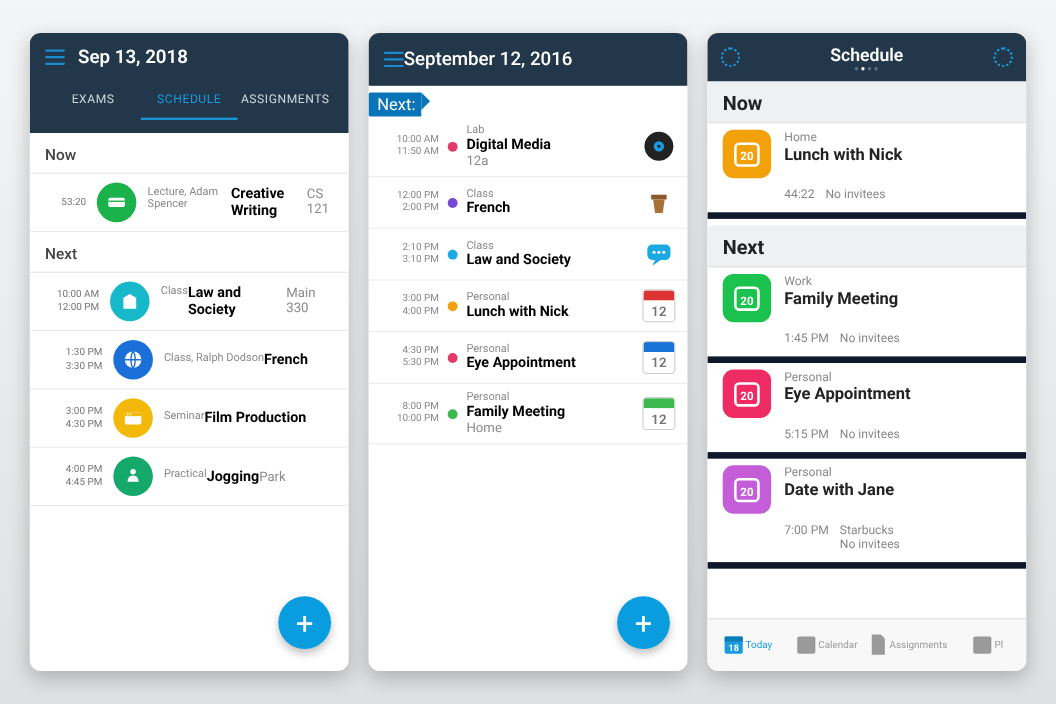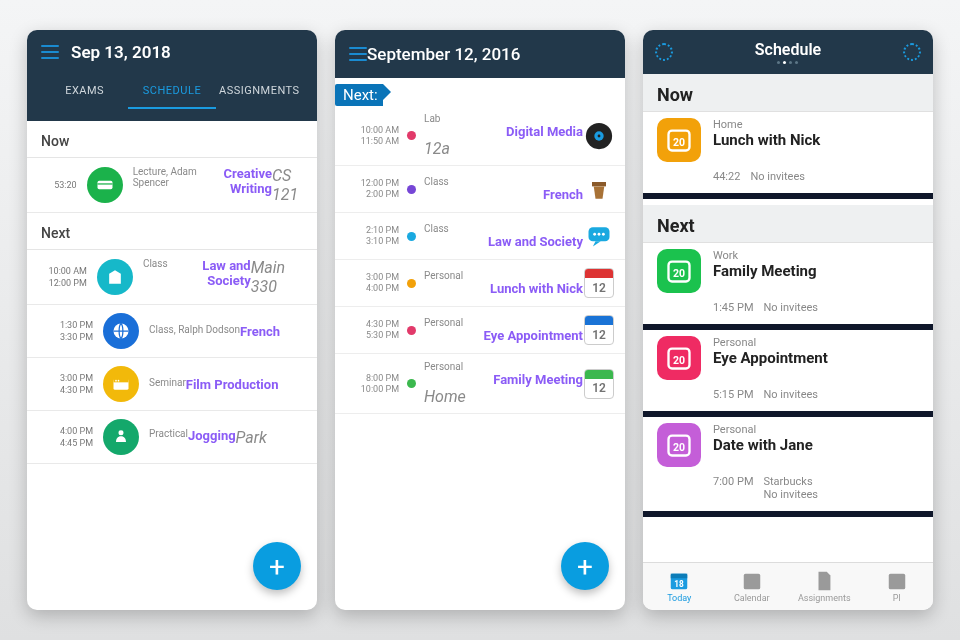--- a/index.html
+++ b/index.html
@@ -24,22 +24,22 @@
   .p1-title{font-weight:600; font-size:17px;}
   .p1-tabs{display:flex; justify-content:space-between; font-size:11px; letter-spacing:.5px; margin-top:6px;}
   .p1-tab{flex:1; text-align:center; padding:10px 0; color:#cfd6db;}
   .p1-tab.active{color:#1a9be0; border-bottom:2px solid #1a9be0;}
   .section-label{font-size:14px; color:#444; padding:12px 14px 8px; background:#fff; border-bottom:1px solid #e5e5e5; font-weight:500;}
   .row{display:flex; align-items:center; padding:8px 10px; border-bottom:1px solid #e9e9e9;}
   .col-time{width:56px; font-size:9px; color:#777; text-align:right; line-height:12px;}
   .iconcircle{width:36px; height:36px; border-radius:50%; margin:0 10px; display:flex; align-items:center; justify-content:center; color:#fff; font-size:18px; flex-shrink:0;}
   .col-text{display:flex; flex-direction:row;}
   .sub{font-size:10px; color:#8a8a8a;}
-  .title{font-size:13px; font-weight:700; color:#8b5cf6;text-align:right;}
-  .loc{font-size:16px; color:#8a8a8a;font-style:italic;}
+  .title{font-size:13px; font-weight:700; color:#000000;}
+  .loc{font-size:12px; color:#8a8a8a;}
   .fab{position:absolute; right:16px; bottom:20px; width:48px; height:48px; border-radius:50%; background:#099de0; color:#fff; display:flex; align-items:center; justify-content:center; font-size:28px; box-shadow:0 4px 8px rgba(0,0,0,.25);}
   
   .p2-header{background:#22384a; color:#fff; display:flex; align-items:center; padding:14px;}
   .p2-title{font-size:17px; font-weight:500; }
   .next-banner{background:#0a74b8; color:#fff; font-size:15px; padding:2px 8px; width:48px; border-radius:2px 0 0 2px; position:relative; margin:6px 0 0 0;}
   .next-banner:after{content:""; position:absolute; right:-8px; top:0; border-top:8px solid transparent; border-bottom:8px solid transparent; border-left:8px solid #0a74b8;}
   .p2-row{display:flex; align-items:center; padding:7px 10px; border-bottom:1px solid #ededed;}
   .p2-time{width:54px; font-size:9px; line-height:11px; color:#8a8a8a; text-align:right;}
   .dot{width:9px; height:9px; border-radius:50%; margin:0 8px; flex-shrink:0;}
   .p2-text{flex:1;}
@@ -58,21 +58,21 @@
   .p3-body{flex:1; overflow:hidden;}
   .nowblock, .nextblock{padding:0 0 6px;}
   .p3-item{padding:6px 14px 4px; display:flex; gap:12px;}
   .cal20{width:44px; height:44px; border-radius:10px; display:flex; align-items:center; justify-content:center; position:relative; flex-shrink:0;}
   .cal20 svg{width:28px; height:28px;}
   .p3-text{flex:1;}
   .p3-cat{font-size:11px; color:#888;}
   .p3-title2{font-size:15px; font-weight:700; color:#222;}
   .p3-meta{display:flex; gap:10px; padding:4px 14px 10px 70px; font-size:11px; color:#888; border-bottom:6px solid #0f172a;}
   .tabbar{height:48px; border-top:1px solid #dcdcdc; background:#f8f8f8; display:flex;}
-  .tb{flex:1; display:flex; flex-direction:column; align-items:center; justify-content:center; font-size:9px; color:#9a9a9a;}
+  .tb{flex:1; display:flex; flex-direction:row; align-items:center; justify-content:center; font-size:9px; color:#9a9a9a;}
   .tb.active{color:#1a9be0;}
   .tb-ic{width:22px; height:22px; margin-bottom:1px;}
 </style>
 </head>
 <body>
 
 <div class="phone">
   <div class="p1-header">
     <div class="p1-top">
       <div class="ham">

